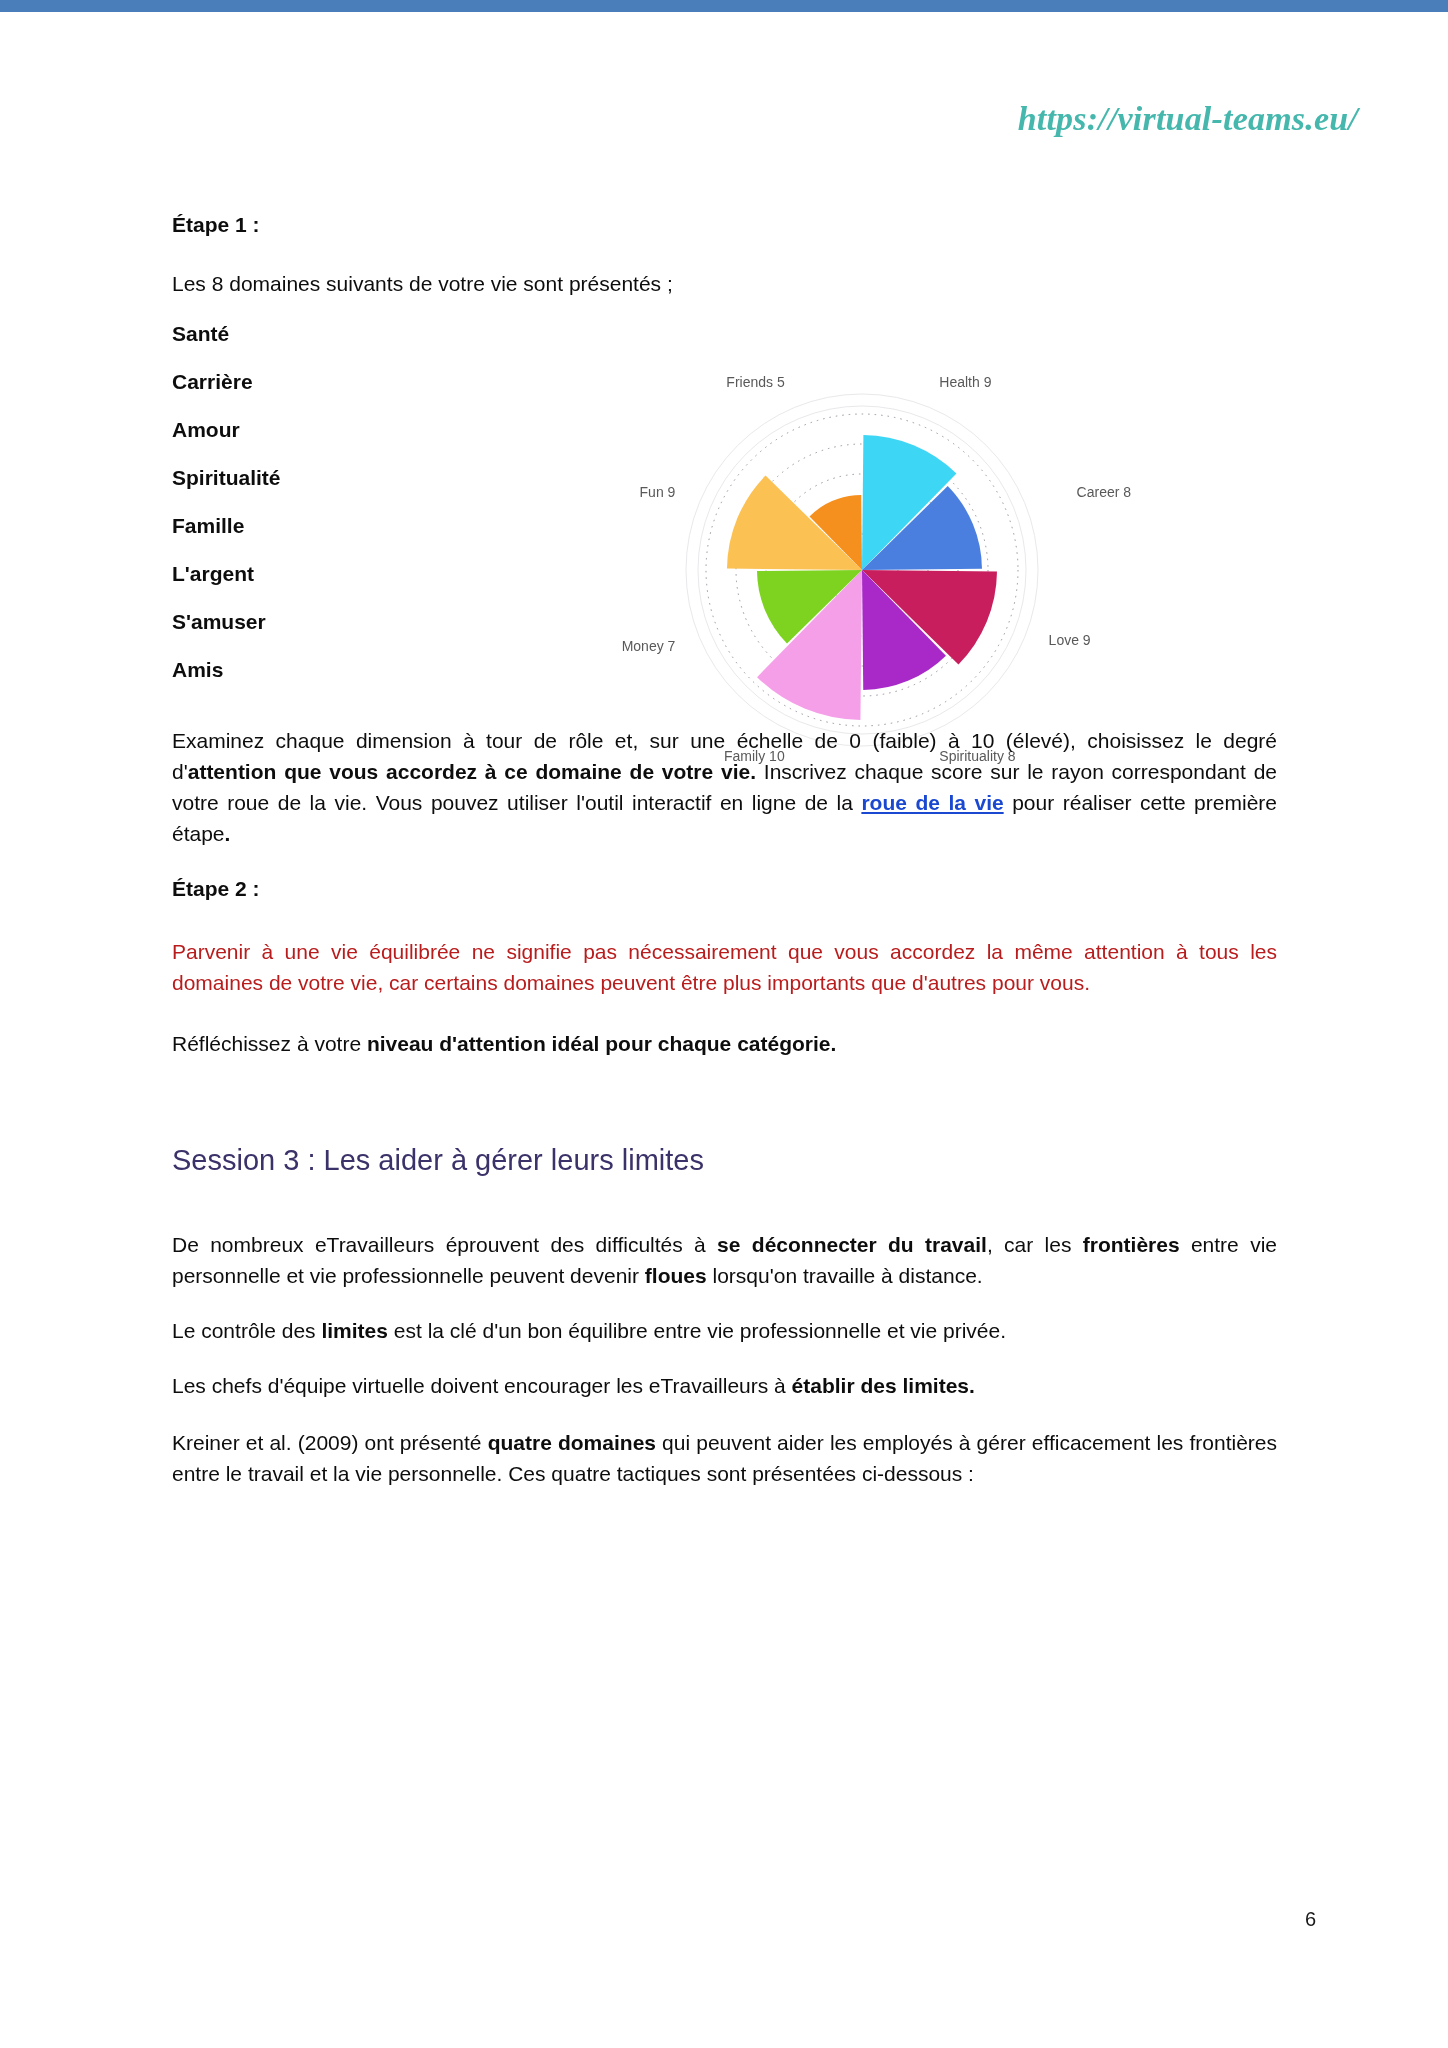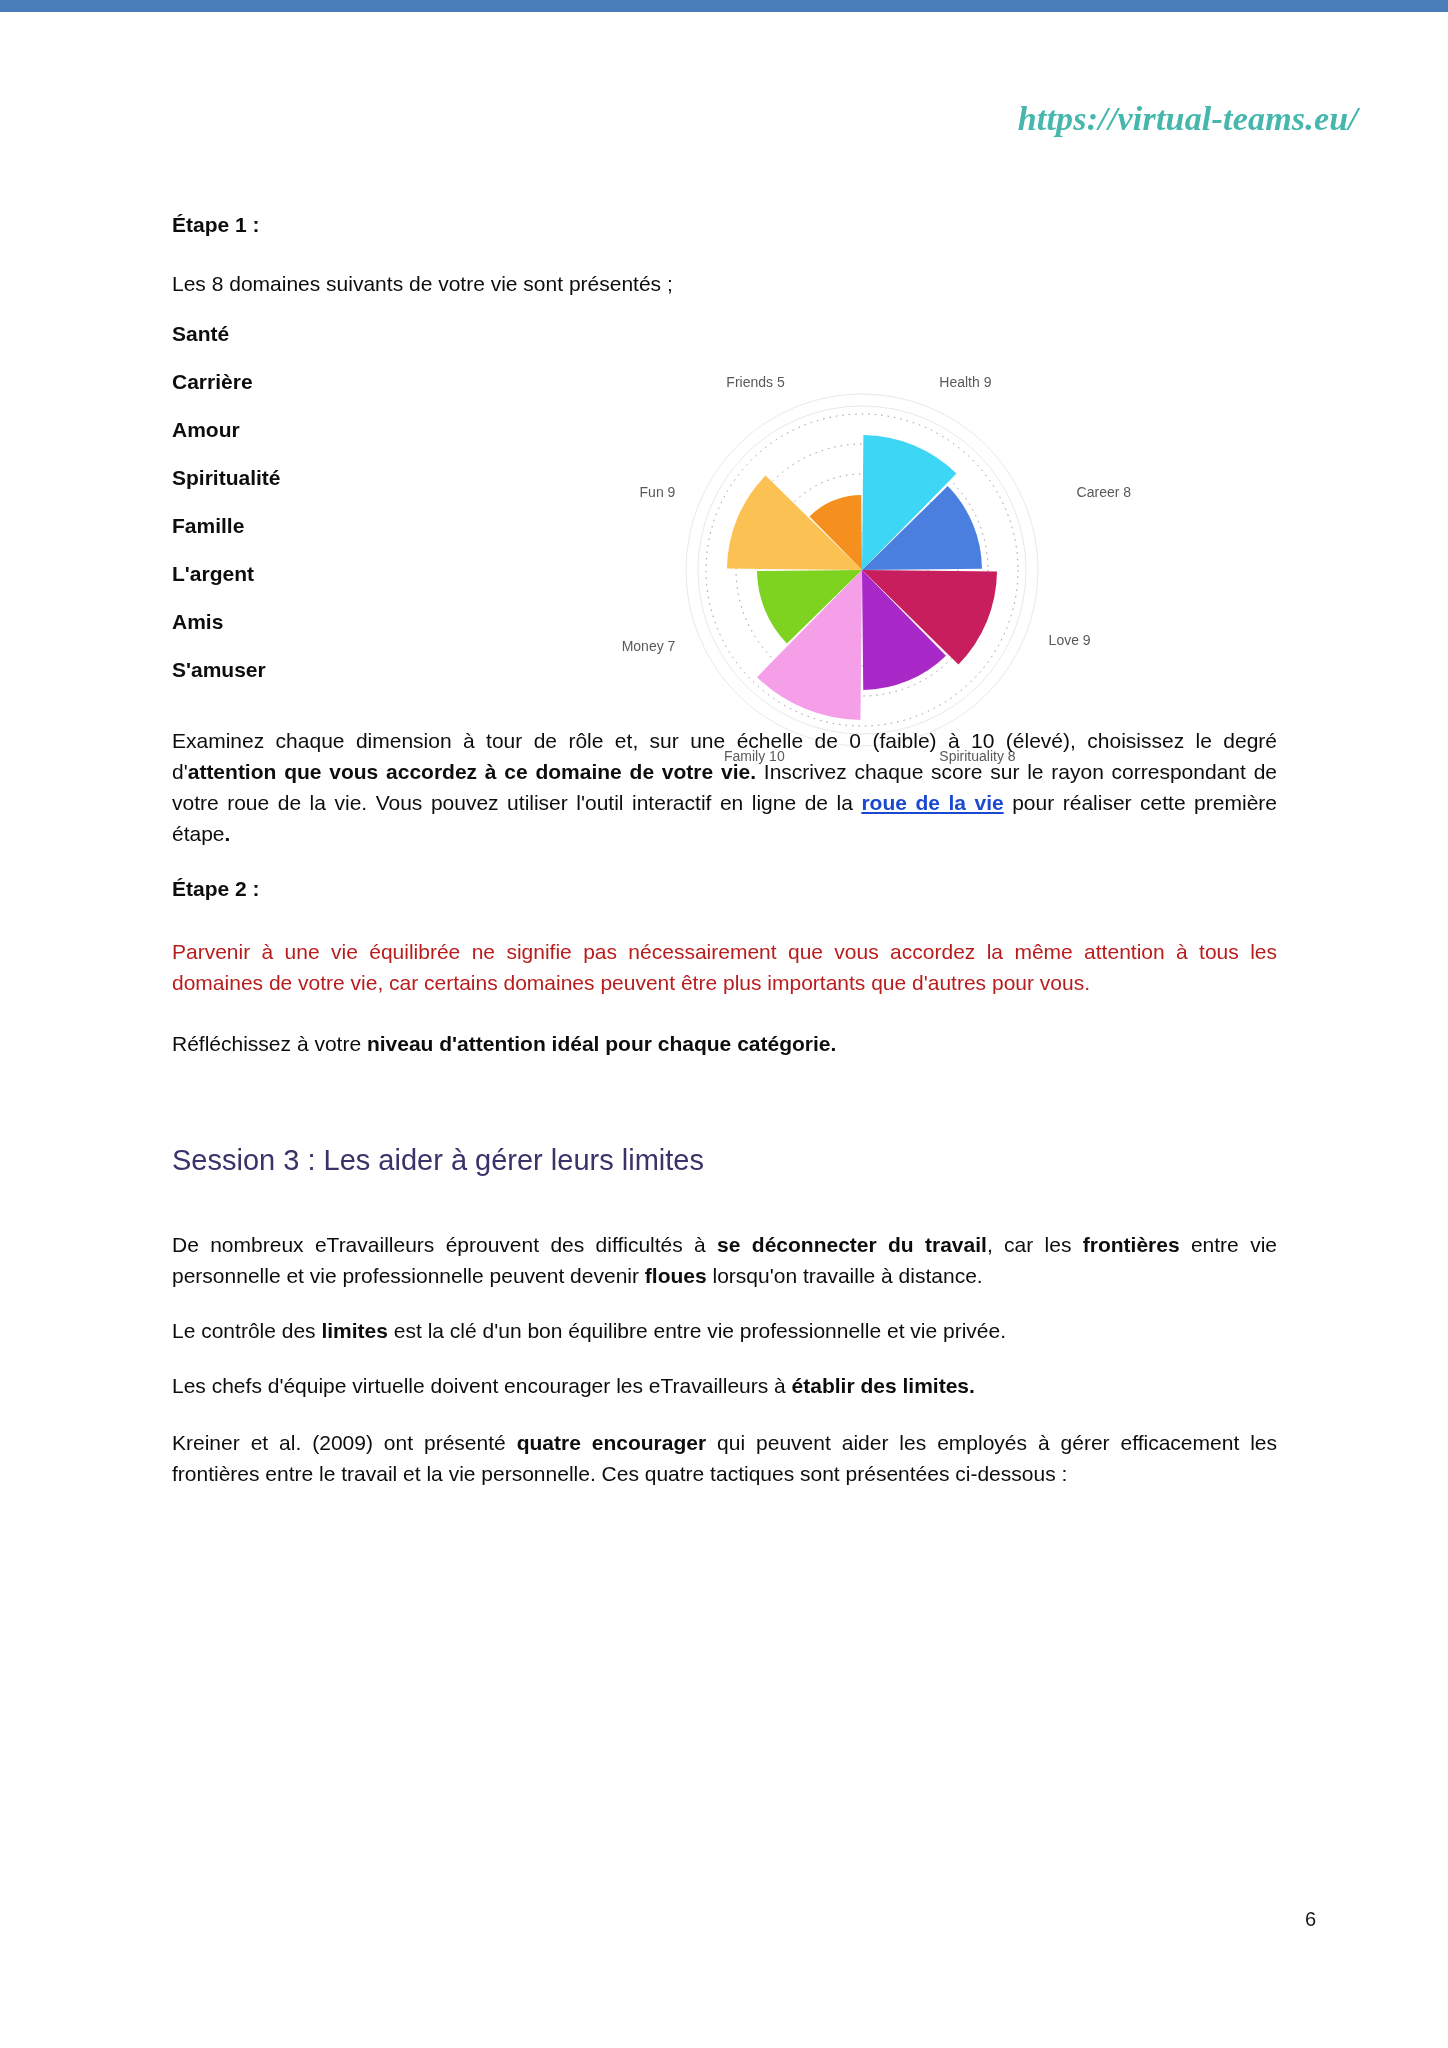--- a/index.html
+++ b/index.html
@@ -157,22 +157,22 @@
     <div class="para">Les 8 domaines suivants de votre vie sont présentés ;</div>
     <div style="height:22px"></div>
 
     <div id="domain-list">
         <div class="domain" style="margin-bottom: 22px;">Santé</div>
         <div class="domain" style="margin-bottom: 22px;">Carrière</div>
         <div class="domain" style="margin-bottom: 22px;">Amour</div>
         <div class="domain" style="margin-bottom: 22px;">Spiritualité</div>
         <div class="domain" style="margin-bottom: 22px;">Famille</div>
         <div class="domain" style="margin-bottom: 22px;">L'argent</div>
+        <div class="domain" style="margin-bottom: 22px;">S'amuser</div>
         <div class="domain" style="margin-bottom: 22px;">Amis</div>
-        <div class="domain" style="margin-bottom: 22px;">S'amuser</div>
       </div>
 
     <div style="height:20px"></div>
 
     <div class="para">
       <span>Examinez chaque dimension à tour de rôle et, sur une échelle de 0 (faible) à 10 (élevé), choisissez le degré d'</span><b>attention que vous accordez à ce domaine de votre vie.</b><span> Inscrivez chaque score sur le rayon correspondant de votre roue de la vie.  Vous pouvez utiliser l'outil interactif en ligne de la </span><a class="link" href="#">roue de la vie</a><span> pour réaliser cette première étape</span><b>.</b>
     </div>
 
     <div style="height:27px"></div>
     <div class="h-step">Étape 2 :</div>
@@ -198,20 +198,20 @@
       <span>Le contrôle des </span><b>limites</b><span> est la clé d'un bon équilibre entre vie professionnelle et vie privée.</span>
     </div>
 
     <div style="height:24px"></div>
     <div class="para">
       <span>Les chefs d'équipe virtuelle doivent encourager les eTravailleurs à </span><b>établir des limites.</b>
     </div>
 
     <div style="height:26px"></div>
     <div class="para">
-      <span>Kreiner et al. (2009) ont présenté </span><b>quatre encourager</b><span> qui peuvent aider les employés à gérer efficacement les frontières entre le travail et la vie personnelle. Ces quatre tactiques sont présentées ci-dessous :</span>
+      <span>Kreiner et al. (2009) ont présenté </span><b>quatre domaines</b><span> qui peuvent aider les employés à gérer efficacement les frontières entre le travail et la vie personnelle. Ces quatre tactiques sont présentées ci-dessous :</span>
     </div>
 
   </div>
 
   <div class="pagenum">6</div>
 
 </div>
 
 </body></html>

